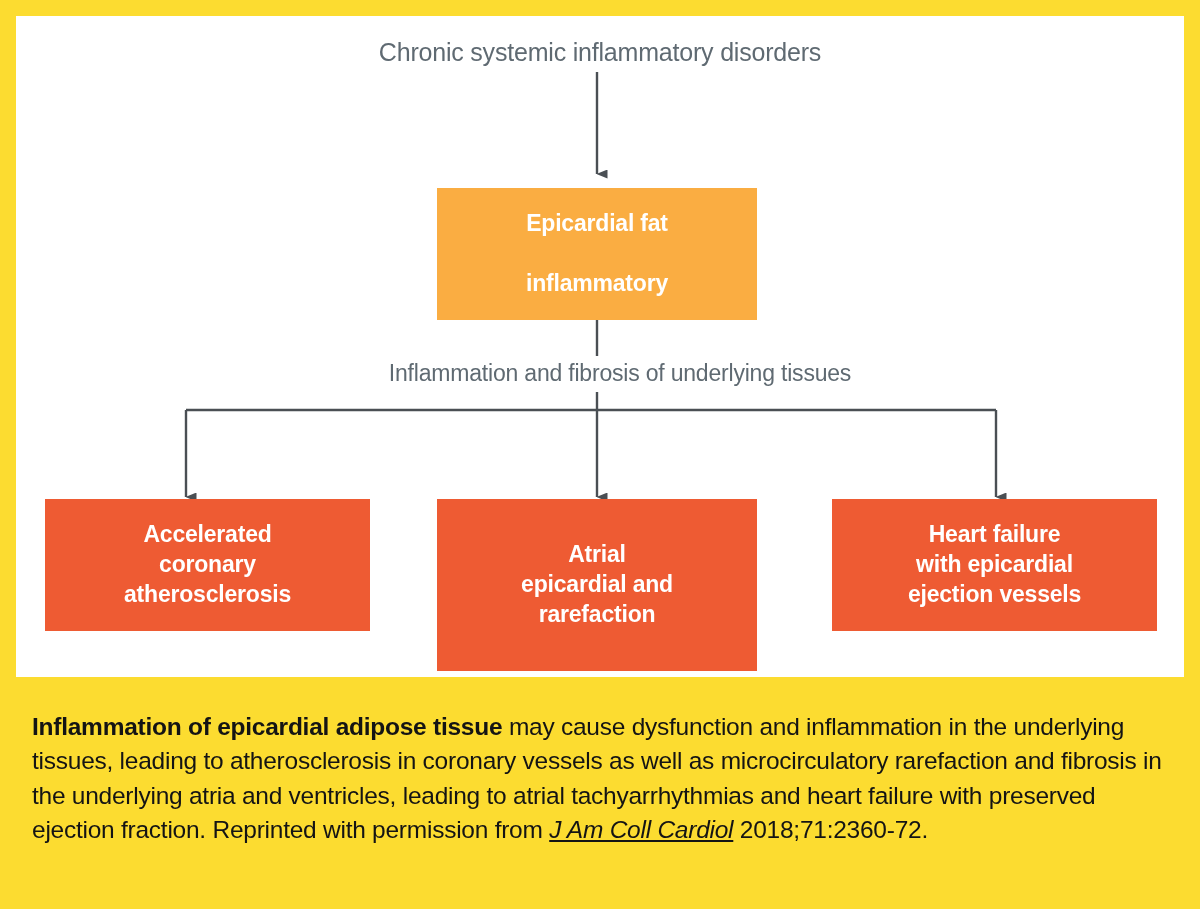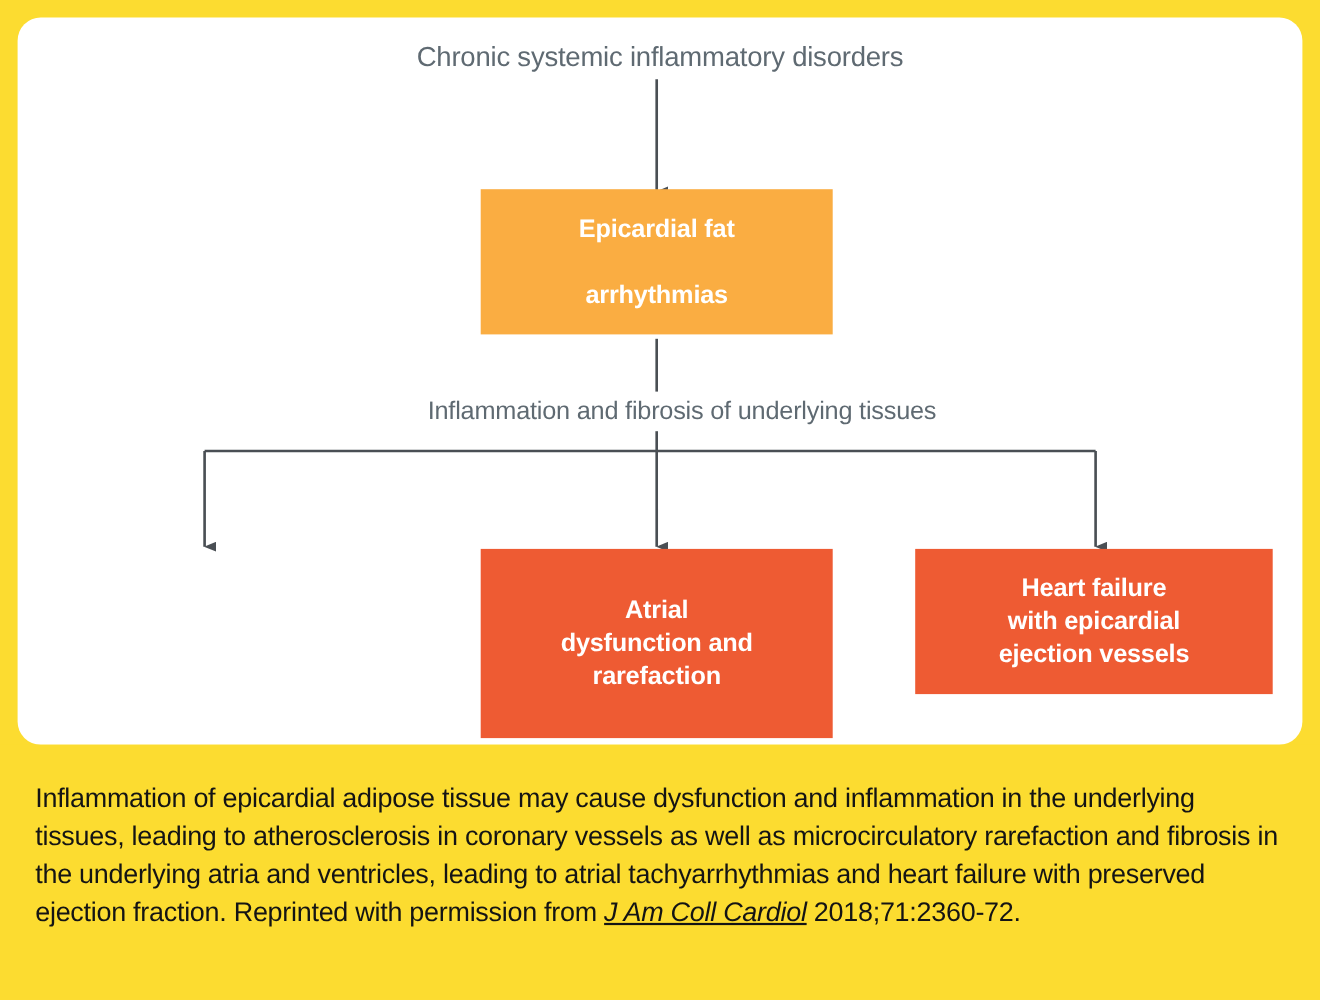--- a/index.html
+++ b/index.html
@@ -20,21 +20,20 @@
     box-sizing: border-box;
   }
   
   #diagram-panel {
     position: absolute;
     left: 16px;
     top: 16px;
     width: 1168px;
     height: 661px;
     background: #ffffff;
-    border-radius: 21px;
   }
   
   #connectors {
     position: absolute;
     left: 0;
     top: 0;
     width: 1168px;
     height: 661px;
     pointer-events: none;
   }
@@ -72,21 +71,21 @@
     line-height: 1.30;
     letter-spacing: -0.2px;
     box-sizing: border-box;
     padding: 4px 8px;
   }
   .node-box .node-text {
     display: block;
   }
   #box-epicardial {
     left: 421px;
-    top: 156px;
+    top: 172px;
     width: 320px;
     height: 132px;
     background: #FAAD42;
   }
   #box-atherosclerosis {
     left: 29px;
     top: 483px;
     width: 325px;
     height: 132px;
     background: #EE5B33;
@@ -120,21 +119,21 @@
     left: 32px;
     top: 33px;
     width: 1135px;
     color: #141414;
     font-family: "Liberation Sans", sans-serif;
     font-size: 24.5px;
     line-height: 1.40;
     letter-spacing: -0.25px;
   }
   #caption-text .lead {
-    font-weight: normal;
+    font-weight: bold;
   }
   #caption-text .journal {
     font-style: italic;
     text-decoration: underline;
   }
 </style>
 </head>
 <body>
 
 <div id="figure">
@@ -160,31 +159,38 @@
       <line x1="581" y1="394" x2="581" y2="481" stroke="#4A4F54" stroke-width="2.4" marker-end="url(#arrowhead)"></line>
       <line x1="980" y1="394" x2="980" y2="481" stroke="#4A4F54" stroke-width="2.4" marker-end="url(#arrowhead)"></line>
     </svg>
 
     <div class="gray-label" id="top-heading">Chronic systemic inflammatory disorders</div>
 
     <div class="node-box" id="box-epicardial">
       <span class="node-text">
         <span>Epicardial fat</span><br>
         <br>
-        <span>arrhythmias</span>
+        <span>inflammatory</span>
       </span>
     </div>
 
     <div class="gray-label" id="mid-heading">Inflammation and fibrosis of underlying tissues</div>
 
+    <div class="node-box" id="box-atherosclerosis">
+      <span class="node-text">
+        <span>Accelerated</span><br>
+        <span>coronary</span><br>
+        <span>atherosclerosis</span>
+      </span>
+    </div>
 
     <div class="node-box" id="box-atrial">
       <span class="node-text">
         <span>Atrial</span><br>
-        <span>dysfunction and</span><br>
+        <span>epicardial and</span><br>
         <span>rarefaction</span>
       </span>
     </div>
 
     <div class="node-box" id="box-hfpef">
       <span class="node-text">
         <span>Heart failure</span><br>
         <span>with epicardial</span><br>
         <span>ejection vessels</span>
       </span>

